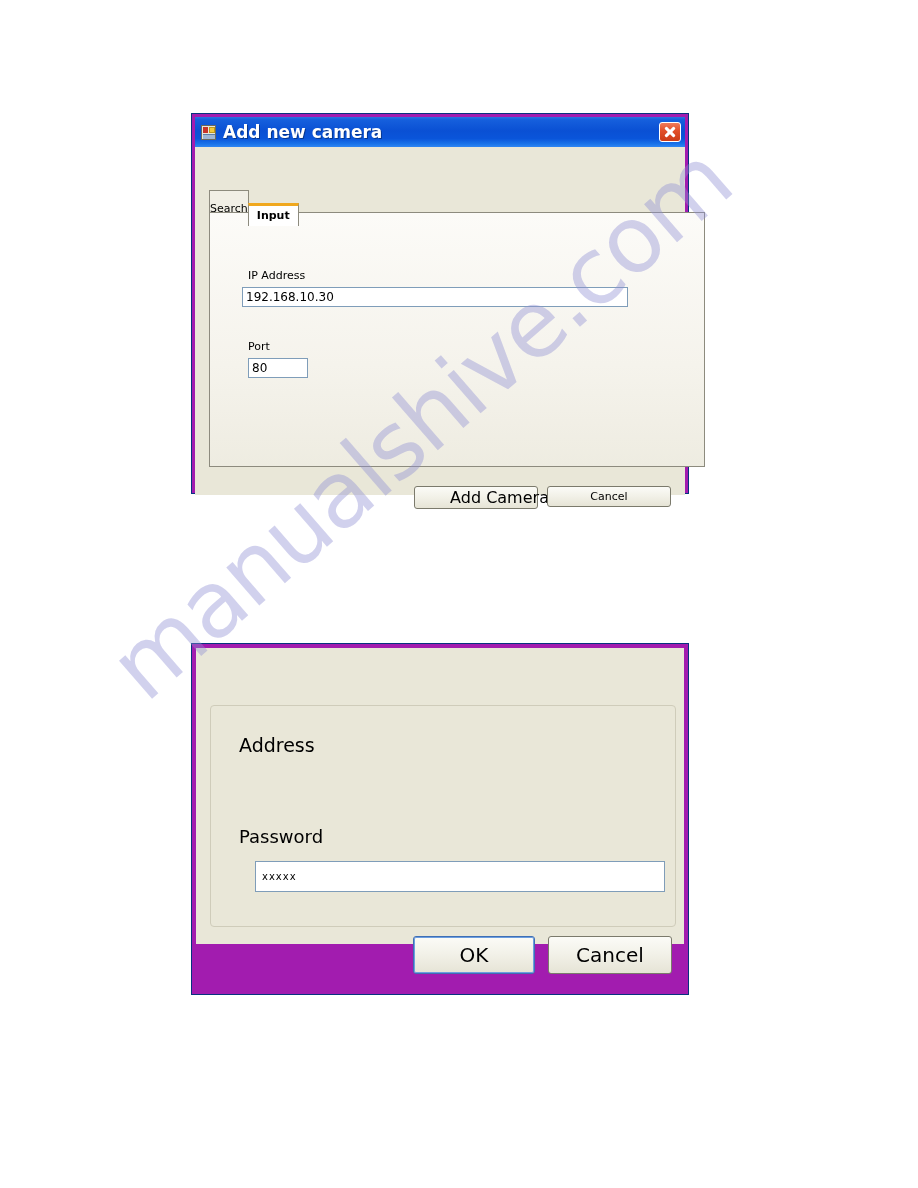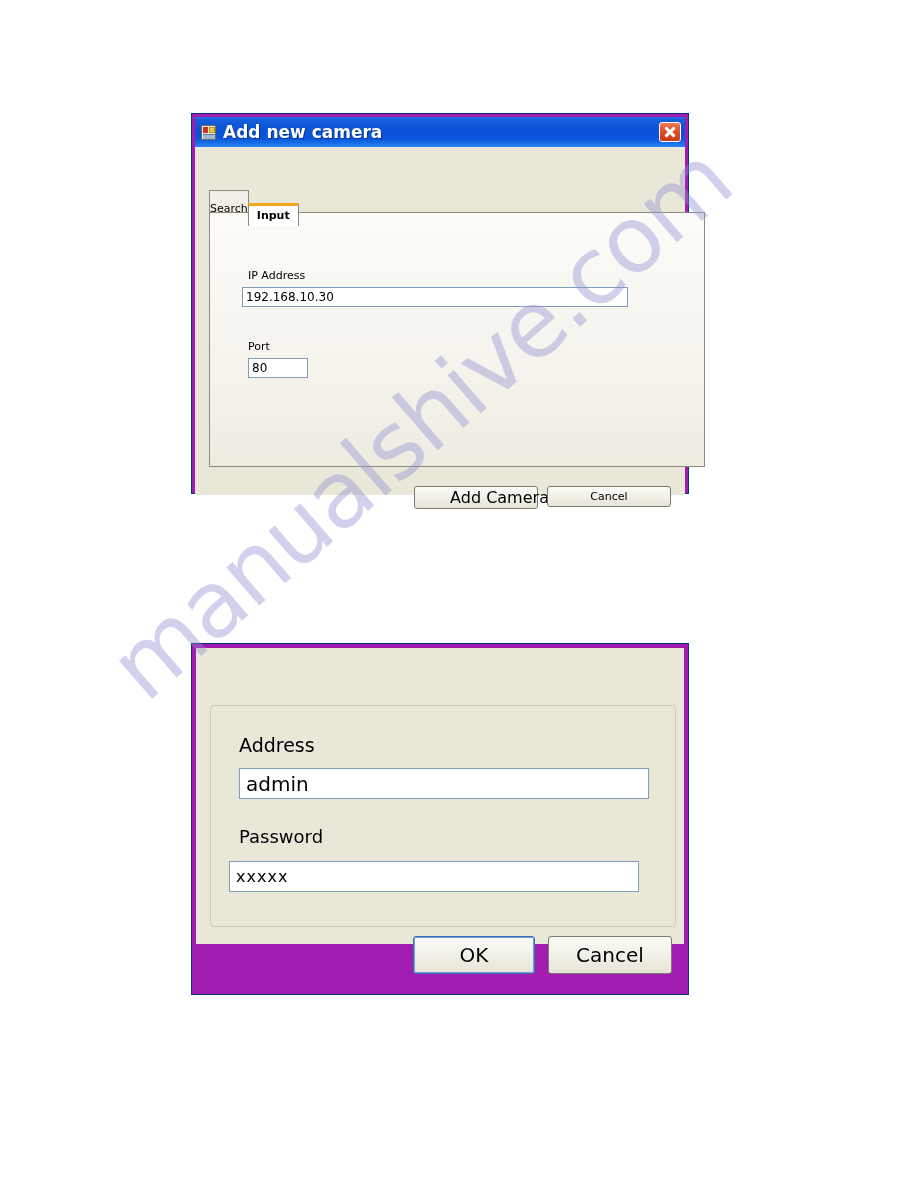--- a/index.html
+++ b/index.html
@@ -256,27 +256,24 @@
 
 <div class="xp-dialog" id="dlg-login" style="left:191px; top:643px; width:498px; height:352px; padding:4px;">
 
 
   <div class="dlg-body" style="height:296px;">
 
     <div class="groupbox" style="left:14px; top:57px; width:466px; height:222px;">
 
       <label class="field-label" style="left:28px; top:28px; font-size:19px;">Address</label>
 
-      <div class="textbox" style="left:28px; top:62px; width:410px; height:31px; font-size:20px;">
-        <span style="padding-left:6px;">admin</span>
-      </div>
 
       <label class="field-label" style="left:28px; top:120px; font-size:18px;">Password</label>
 
-      <div class="textbox" style="left:18px; top:155px; width:410px; height:31px; font-size:16px;">
+      <div class="textbox" style="left:44px; top:155px; width:410px; height:31px; font-size:10px;">
         <span style="padding-left:6px; letter-spacing:1px;">xxxxx</span>
       </div>
     </div>
 
     <div class="btn default" style="left:217px; top:288px; width:122px; height:38px; font-size:20px;text-align:center;">
       <span>OK</span>
     </div>
 
     <div class="btn" style="left:352px; top:288px; width:124px; height:38px; font-size:20px;">
       <span>Cancel</span>

